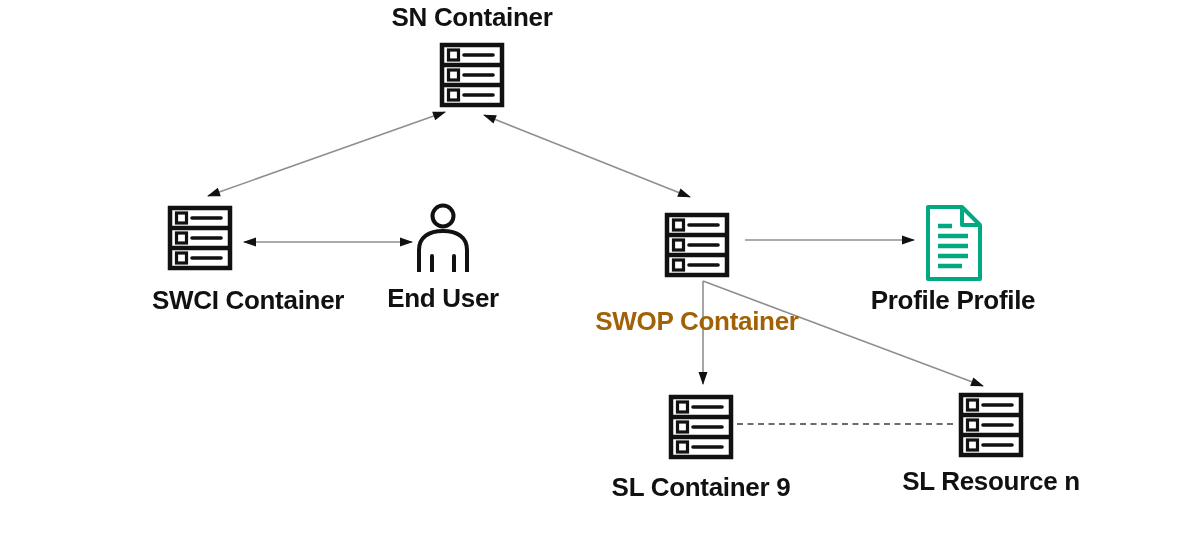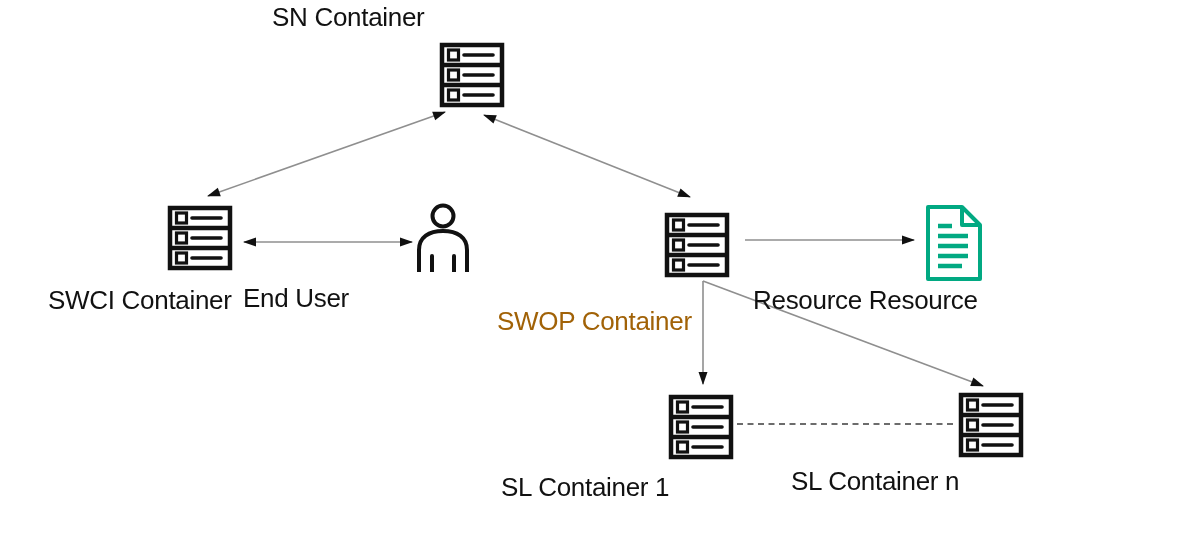--- a/index.html
+++ b/index.html
@@ -16,22 +16,23 @@
     left: 0; top: 0;
     width: 1203px; height: 535px;
     pointer-events: none;
   }
   .node-group { display: contents; }
   .node-icon { position: absolute; display: block; }
   .node-icon svg { display: block; }
   .node-label {
     position: absolute;
     width: 400px;
+    text-align: center;
     font-size: 26px;
-    font-weight: 400;
+    font-weight: 700;
     letter-spacing: -0.3px;
     color: #111111;
     white-space: nowrap;
     line-height: 32px;
   }
 </style>
 </head>
 <body>
 
 <div class="canvas">
@@ -97,38 +98,38 @@
         </span><div class="node-label" style="left: 497px; top: 285px; color: #a16207; margin-top: 20px;">SWOP Container</div></div><div class="node-group"><span class="node-icon" style="left: 922px; top: 204px;">
           <svg width="62" height="78" viewBox="0 0 62 78">
     <path d="M6,3 H40 L58,21 V75 H6 Z" fill="#fff" stroke="#01A982" stroke-width="4" stroke-linejoin="round"></path>
     <path d="M40,3 V21 H58" fill="none" stroke="#01A982" stroke-width="4" stroke-linejoin="round"></path>
     <line x1="16" y1="22" x2="30" y2="22" stroke="#01A982" stroke-width="4.5"></line>
             <line x1="16" y1="32" x2="46" y2="32" stroke="#01A982" stroke-width="4.5"></line>
             <line x1="16" y1="42" x2="46" y2="42" stroke="#01A982" stroke-width="4.5"></line>
             <line x1="16" y1="52" x2="46" y2="52" stroke="#01A982" stroke-width="4.5"></line>
             <line x1="16" y1="62" x2="40" y2="62" stroke="#01A982" stroke-width="4.5"></line>
           </svg>
-        </span><div class="node-label" style="left: 753px; top: 284px; color: rgb(17, 17, 17);">Resource Resource</div></div><div class="node-group"><span class="node-icon" style="left: 668px; top: 394px;">
+        </span><div class="node-label" style="left: 753px; top: 284px; color: rgb(17, 17, 17);">Profile Profile</div></div><div class="node-group"><span class="node-icon" style="left: 668px; top: 394px;">
           <svg width="66" height="66" viewBox="0 0 66 66">
     <rect x="3" y="3" width="60" height="60" fill="#fff" stroke="#111111" stroke-width="4.5"></rect>
     <line x1="3" y1="23" x2="63" y2="23" stroke="#111111" stroke-width="4.5"></line>
     <line x1="3" y1="43" x2="63" y2="43" stroke="#111111" stroke-width="4.5"></line>
     <rect x="9.5" y="8" width="10" height="10" fill="#fff" stroke="#111111" stroke-width="3.2"></rect>
             <line x1="25" y1="13" x2="54" y2="13" stroke="#111111" stroke-width="3.6" stroke-linecap="round"></line>
             <rect x="9.5" y="28" width="10" height="10" fill="#fff" stroke="#111111" stroke-width="3.2"></rect>
             <line x1="25" y1="33" x2="54" y2="33" stroke="#111111" stroke-width="3.6" stroke-linecap="round"></line>
             <rect x="9.5" y="48" width="10" height="10" fill="#fff" stroke="#111111" stroke-width="3.2"></rect>
             <line x1="25" y1="53" x2="54" y2="53" stroke="#111111" stroke-width="3.6" stroke-linecap="round"></line>
           </svg>
-        </span><div class="node-label" style="left: 501px; top: 471px; color: rgb(17, 17, 17);">SL Container 1</div></div><div class="node-group"><span class="node-icon" style="left: 958px; top: 392px;">
+        </span><div class="node-label" style="left: 501px; top: 471px; color: rgb(17, 17, 17);">SL Container 9</div></div><div class="node-group"><span class="node-icon" style="left: 958px; top: 392px;">
           <svg width="66" height="66" viewBox="0 0 66 66">
     <rect x="3" y="3" width="60" height="60" fill="#fff" stroke="#111111" stroke-width="4.5"></rect>
     <line x1="3" y1="23" x2="63" y2="23" stroke="#111111" stroke-width="4.5"></line>
     <line x1="3" y1="43" x2="63" y2="43" stroke="#111111" stroke-width="4.5"></line>
     <rect x="9.5" y="8" width="10" height="10" fill="#fff" stroke="#111111" stroke-width="3.2"></rect>
             <line x1="25" y1="13" x2="54" y2="13" stroke="#111111" stroke-width="3.6" stroke-linecap="round"></line>
             <rect x="9.5" y="28" width="10" height="10" fill="#fff" stroke="#111111" stroke-width="3.2"></rect>
             <line x1="25" y1="33" x2="54" y2="33" stroke="#111111" stroke-width="3.6" stroke-linecap="round"></line>
             <rect x="9.5" y="48" width="10" height="10" fill="#fff" stroke="#111111" stroke-width="3.2"></rect>
             <line x1="25" y1="53" x2="54" y2="53" stroke="#111111" stroke-width="3.6" stroke-linecap="round"></line>
           </svg>
-        </span><div class="node-label" style="left: 791px; top: 465px; color: rgb(17, 17, 17);">SL Container n</div></div></div>
+        </span><div class="node-label" style="left: 791px; top: 465px; color: rgb(17, 17, 17);">SL Resource n</div></div></div>
 </div>
 
 </body></html>

